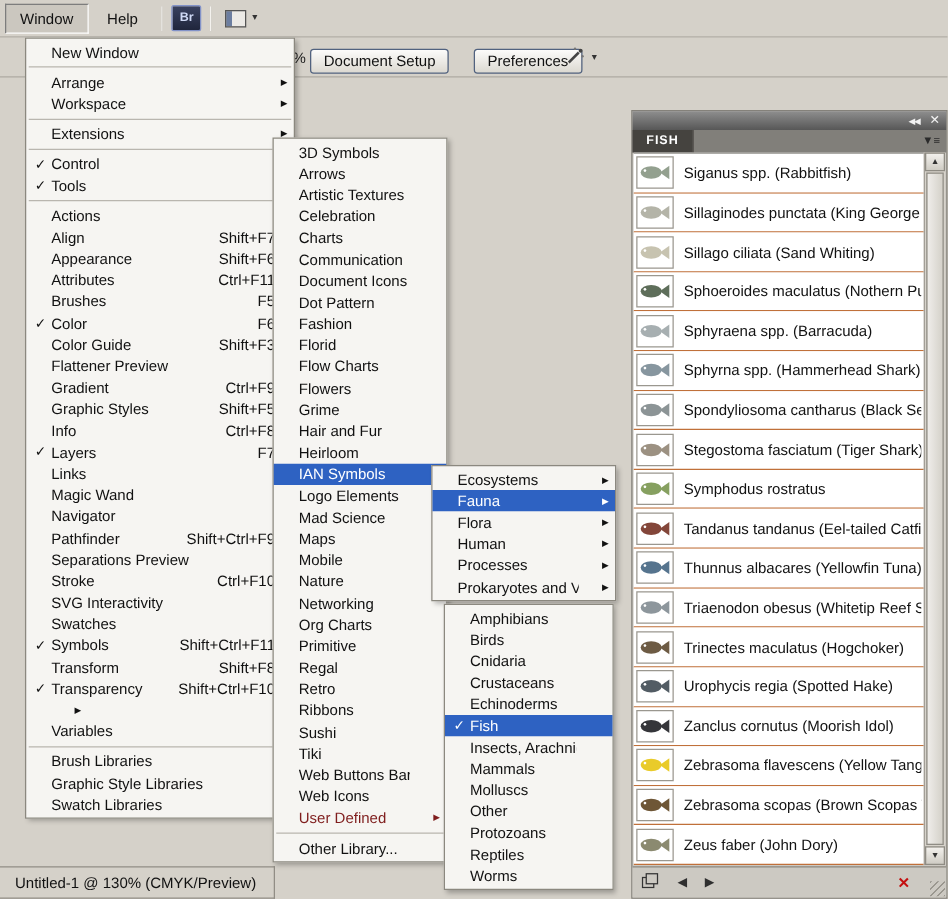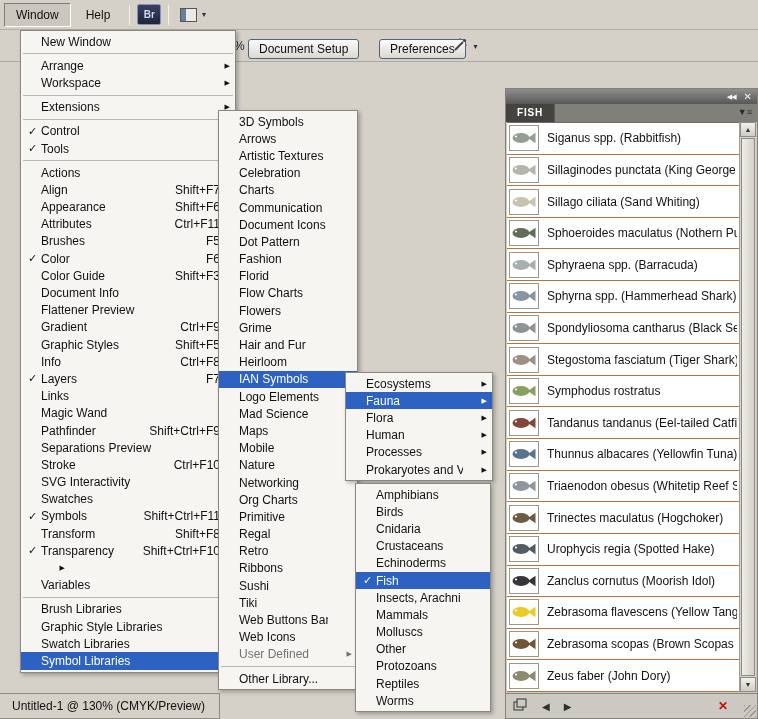--- a/index.html
+++ b/index.html
@@ -42,21 +42,21 @@
 
   
   .menu { position:absolute; background:#f6f5f2; border:1px solid #8b887f;
     box-shadow:2px 2px 4px rgba(0,0,0,0.28); padding:2px 0; }
   .menu-item { height:17.2px; display:flex; align-items:center; padding:0 3px 0 3px; white-space:nowrap; }
   .menu-item .check { width:17px; text-align:center; font-size:11px; flex:0 0 17px; }
   .menu-item .label { flex:1 1 auto; overflow:hidden; }
   .menu-item .shortcut { margin-left:14px; }
   .menu-item .arrow { width:12px; flex:0 0 12px; text-align:right; font-size:7px; padding-right:2px; }
   .menu-item.highlighted { background:#2e62c2; color:#fff; }
-  .menu-item.disabled { color:#737373; }
+  .menu-item.disabled { color:#7f1d1d; }
   .menu-sep { height:1px; background:#b9b6af; margin:3px 2px; }
 
   .window-menu { left:20px; top:30px; width:216px; z-index:10; }
   .symbols-menu { left:218px; top:110px; width:140px; z-index:11; }
   .ian-menu { left:345px; top:372px; width:148px; z-index:12; }
   .fauna-menu { left:355px; top:483px; width:136px; z-index:13; }
 
   
   .statusbar { position:absolute; left:0; bottom:0; width:220px; height:26px;
     background:#d5d1c9; border:1px solid #918d85; border-left:none;
@@ -206,26 +206,20 @@
     <span class="arrow"></span>
   </div>
     <div class="menu-item">
     <span class="check"></span>
     <span class="label">Color Guide</span>
     <span class="shortcut">Shift+F3</span>
     <span class="arrow"></span>
   </div>
     <div class="menu-item">
     <span class="check"></span>
-    <span class="label">Document Info</span>
-    <span class="shortcut"></span>
-    <span class="arrow"></span>
-  </div>
-    <div class="menu-item">
-    <span class="check"></span>
     <span class="label">Flattener Preview</span>
     <span class="shortcut"></span>
     <span class="arrow"></span>
   </div>
     <div class="menu-item">
     <span class="check"></span>
     <span class="label">Gradient</span>
     <span class="shortcut">Ctrl+F9</span>
     <span class="arrow"></span>
   </div>
@@ -254,20 +248,26 @@
     <span class="arrow"></span>
   </div>
     <div class="menu-item">
     <span class="check"></span>
     <span class="label">Magic Wand</span>
     <span class="shortcut"></span>
     <span class="arrow"></span>
   </div>
     <div class="menu-item">
     <span class="check"></span>
+    <span class="label">Navigator</span>
+    <span class="shortcut"></span>
+    <span class="arrow"></span>
+  </div>
+    <div class="menu-item">
+    <span class="check"></span>
     <span class="label">Pathfinder</span>
     <span class="shortcut">Shift+Ctrl+F9</span>
     <span class="arrow"></span>
   </div>
     <div class="menu-item">
     <span class="check"></span>
     <span class="label">Separations Preview</span>
     <span class="shortcut"></span>
     <span class="arrow"></span>
   </div>
@@ -327,26 +327,20 @@
   </div>
     <div class="menu-item">
     <span class="check"></span>
     <span class="label">Graphic Style Libraries</span>
     <span class="shortcut"></span>
     <span class="arrow">▶</span>
   </div>
     <div class="menu-item">
     <span class="check"></span>
     <span class="label">Swatch Libraries</span>
-    <span class="shortcut"></span>
-    <span class="arrow">▶</span>
-  </div>
-    <div class="menu-item highlighted">
-    <span class="check"></span>
-    <span class="label">Symbol Libraries</span>
     <span class="shortcut"></span>
     <span class="arrow">▶</span>
   </div>
   </div>
 
 <div class="menu symbols-menu">
     <div class="menu-item">
     <span class="check"></span>
     <span class="label">3D Symbols</span>
     <span class="shortcut"></span>

